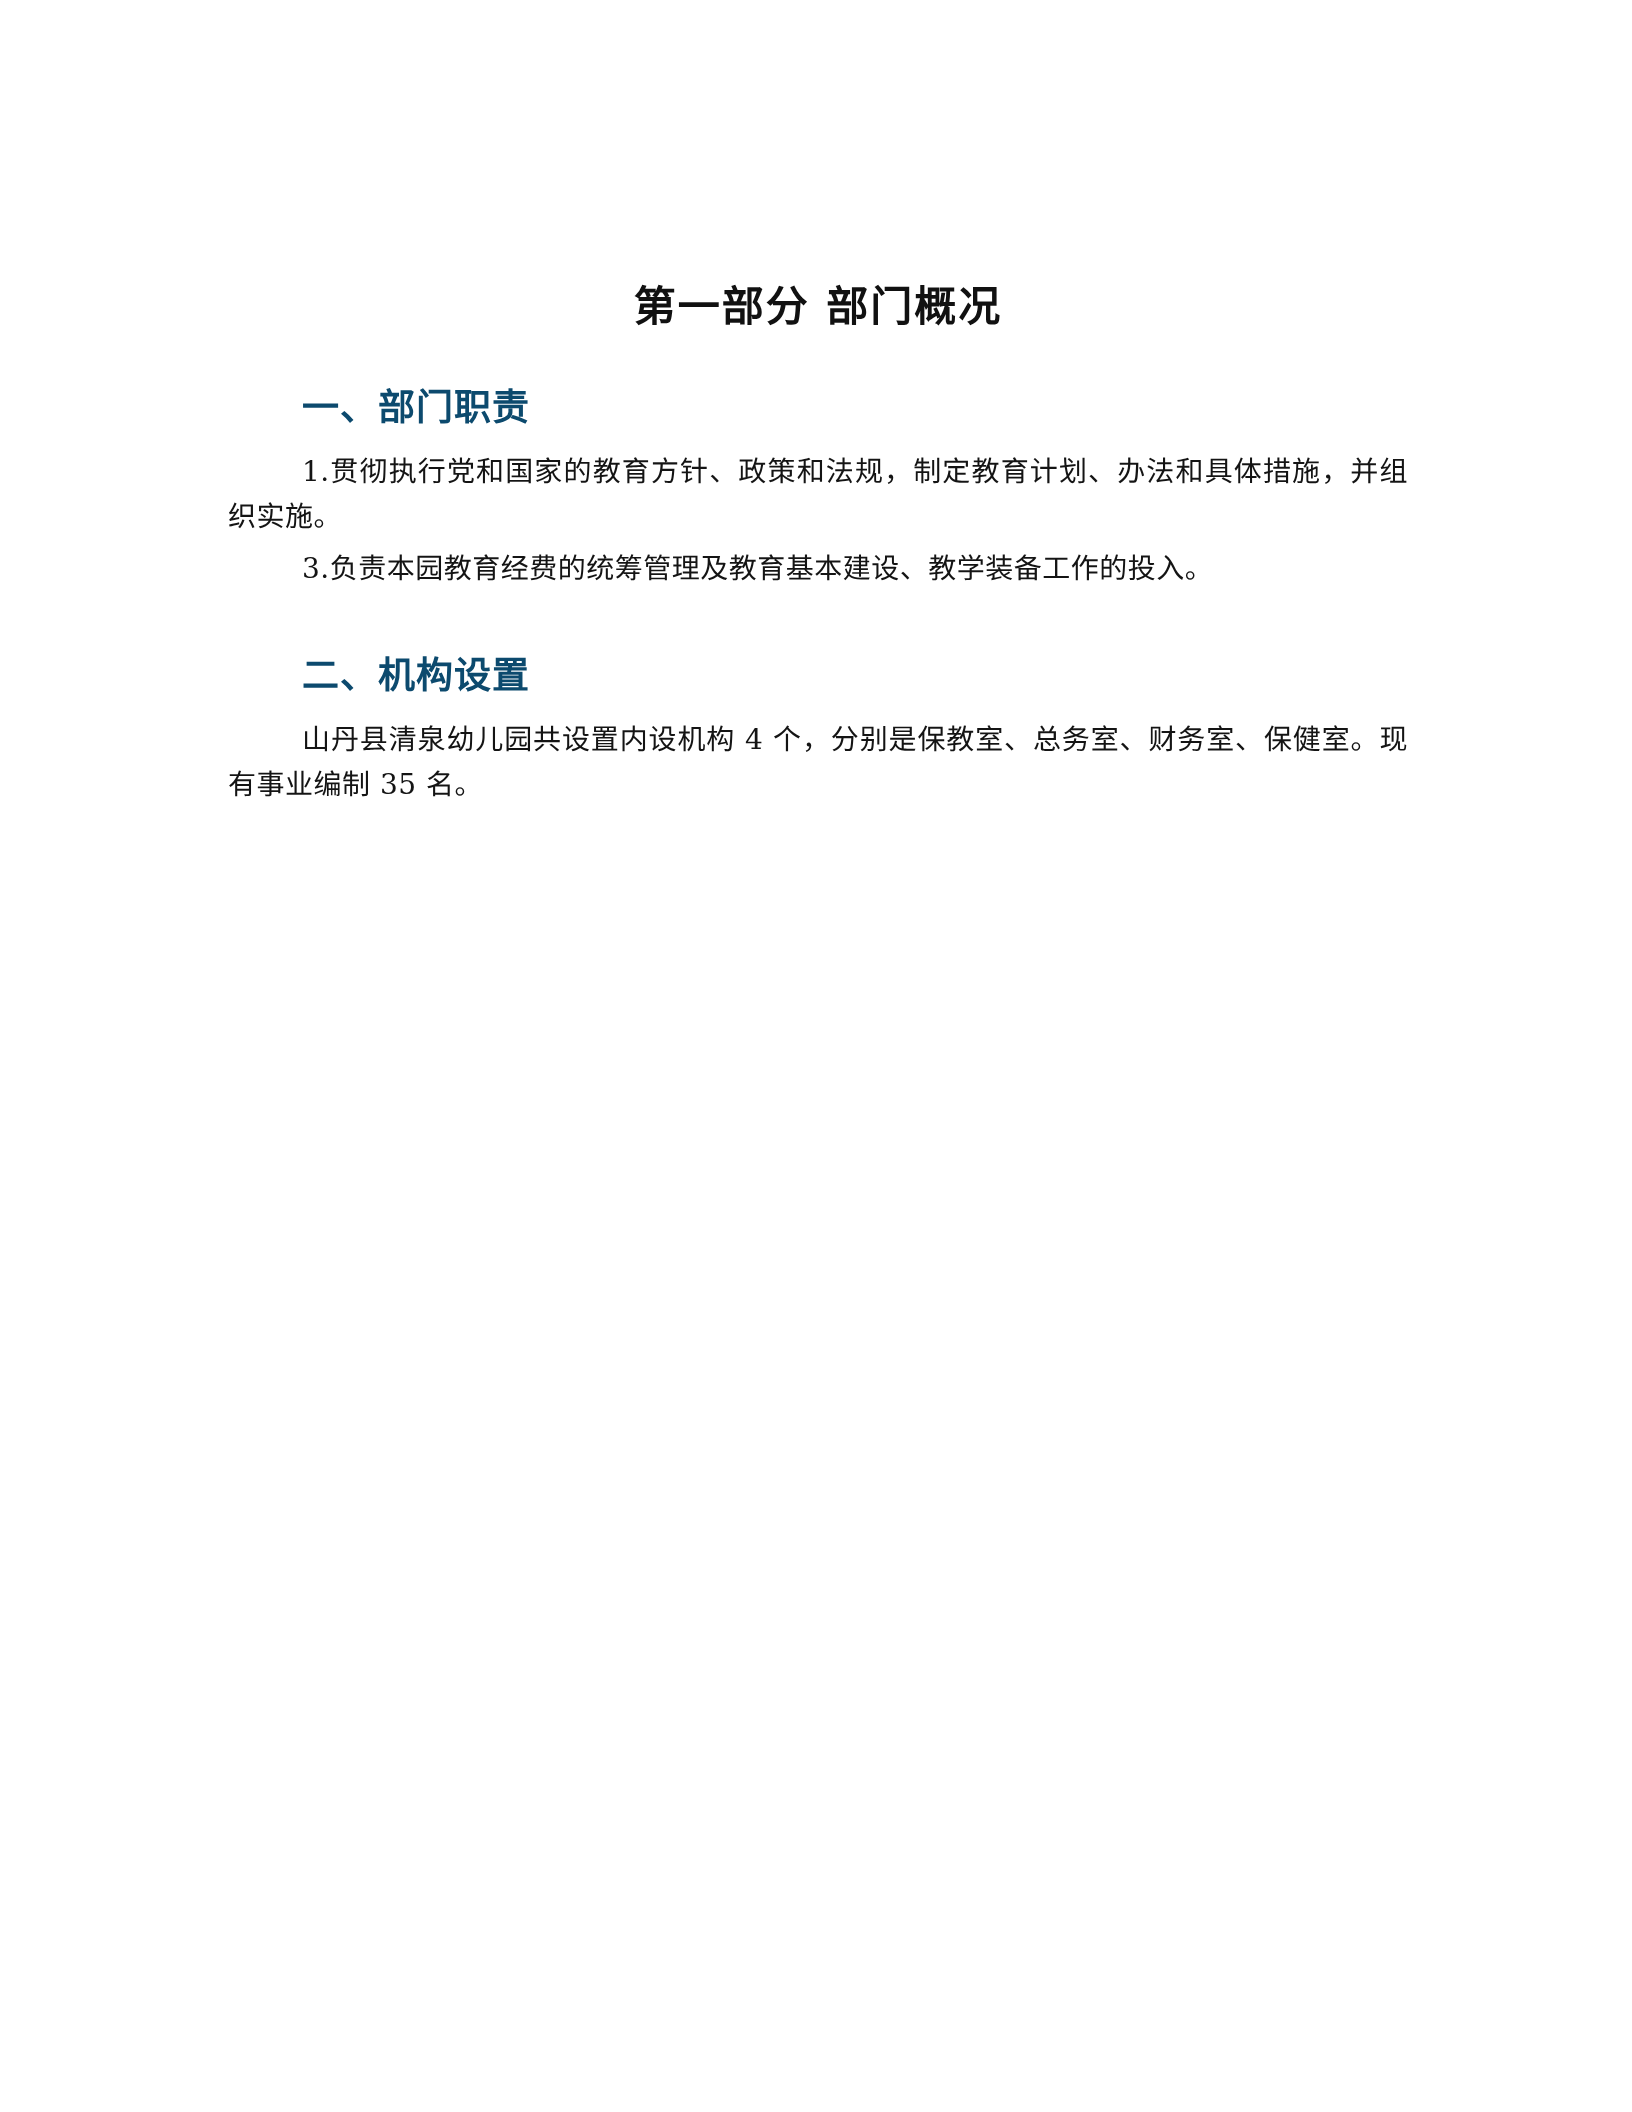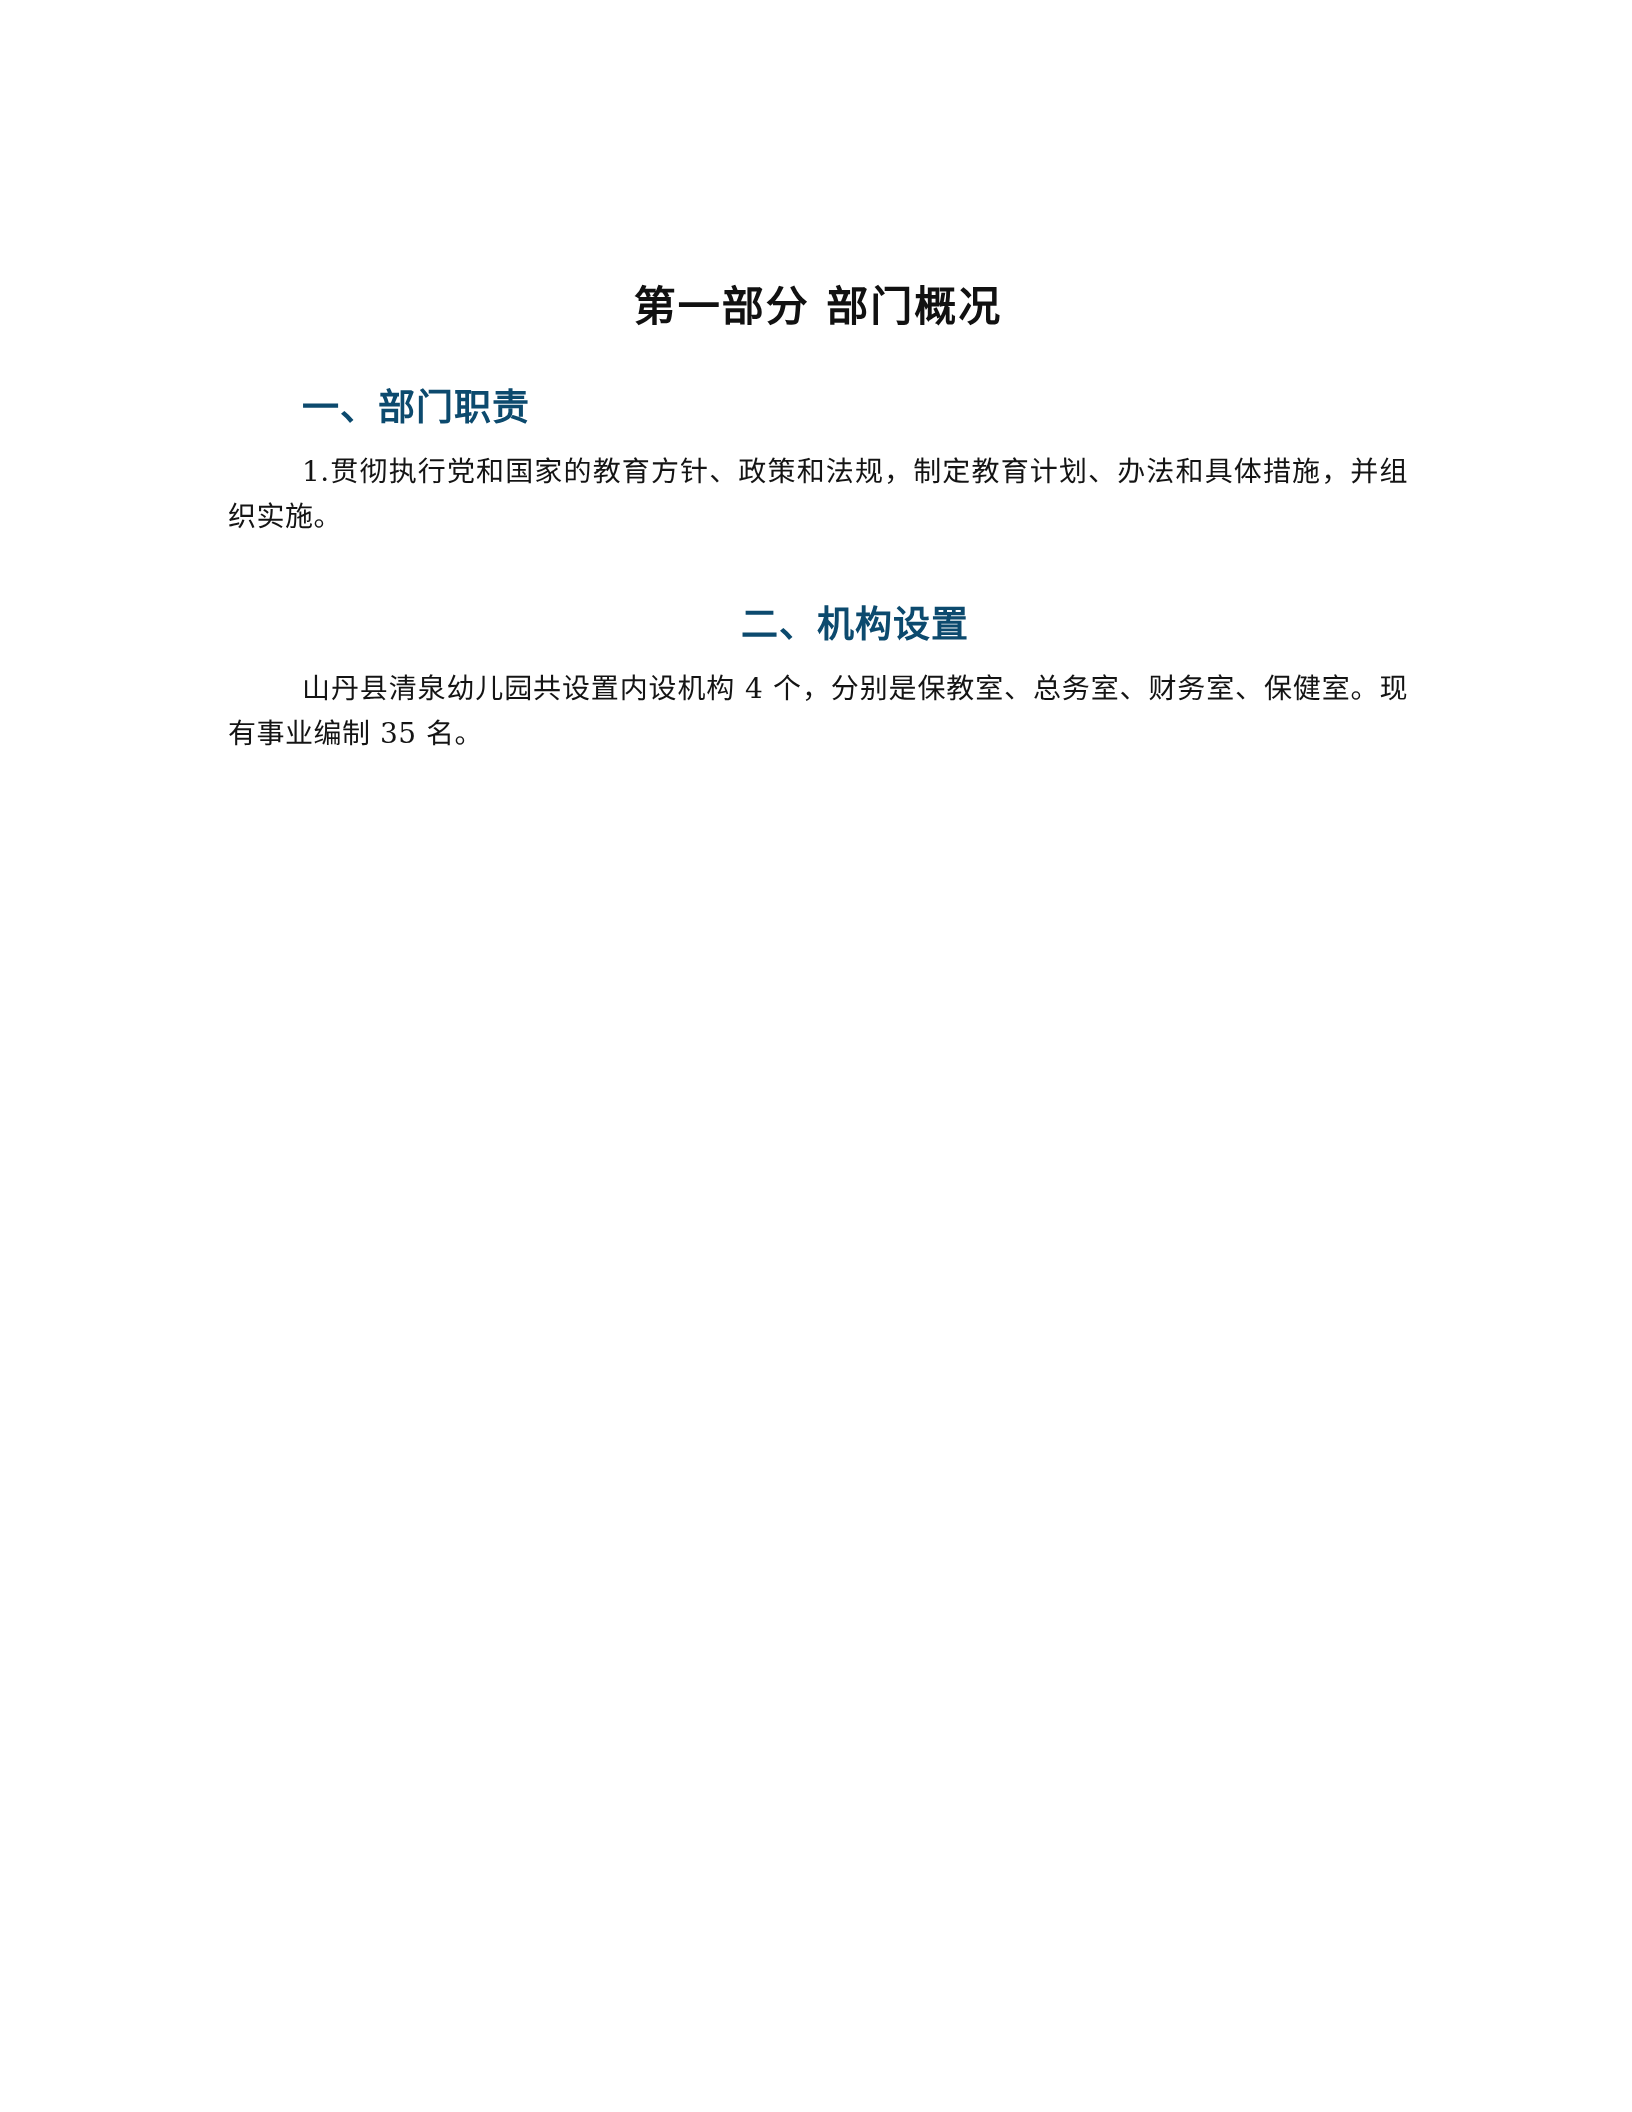--- a/index.html
+++ b/index.html
@@ -42,21 +42,20 @@
     font-family: "DejaVu Sans", "Liberation Sans", sans-serif;
     font-weight: bold;
     font-size: 37px;
     letter-spacing: 1px;
     color: #0c4a6e;
     margin: 0 0 18px 0;
     text-indent: 74px;
   }
   .section-heading.spaced-top {
     margin-top: 54px;
-    text-align: center;
   }
   .para {
     font-family: "DejaVu Serif", "Liberation Serif", serif;
     font-size: 28px;
     line-height: 1.62;
     text-align: justify;
     text-justify: inter-ideograph;
     letter-spacing: 0.5px;
     margin: 0 0 6px 0;
     text-indent: 74px;
@@ -72,19 +71,20 @@
 <div class="page">
   <div class="content">
 
     <h1 class="doc-title">第一部分  部门概况</h1>
 
     <h2 class="section-heading">一、部门职责</h2>
 
     <p class="para">1.贯彻执行党和国家的教育方针、政策和法规，制定教育计划、办法和具体措施，并组织实施。</p>
 
 
+    <p class="para">3.负责本园教育经费的统筹管理及教育基本建设、教学装备工作的投入。</p>
 
     <h2 class="section-heading spaced-top">二、机构设置</h2>
 
     <p class="para">山丹县清泉幼儿园共设置内设机构 4 个，分别是保教室、总务室、财务室、保健室。现有事业编制 35 名。</p>
 
   </div>
 </div>
 
 </body></html>

